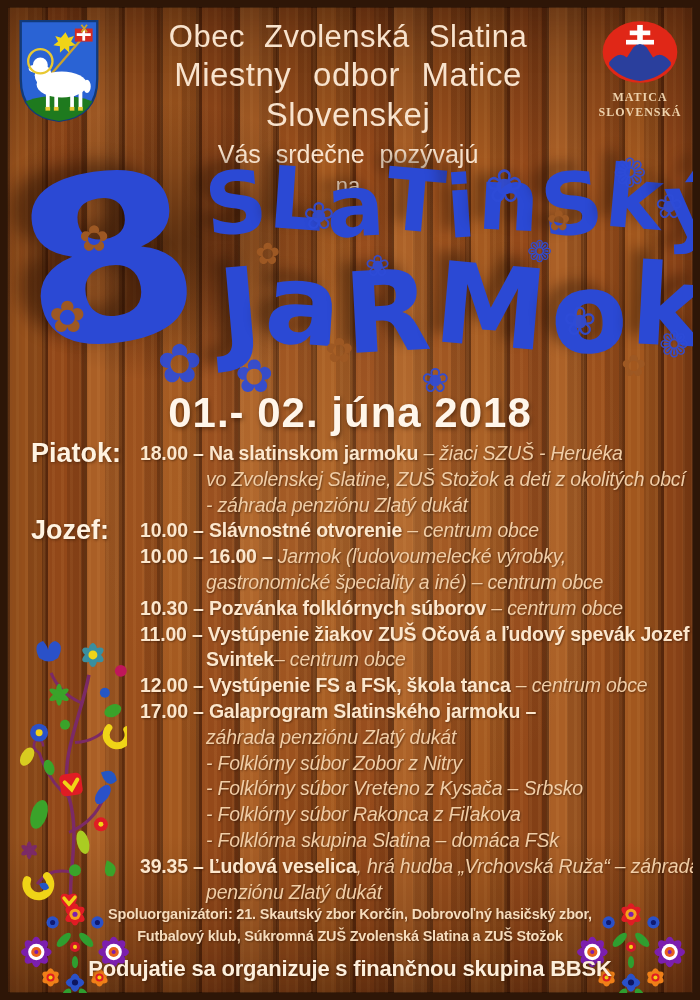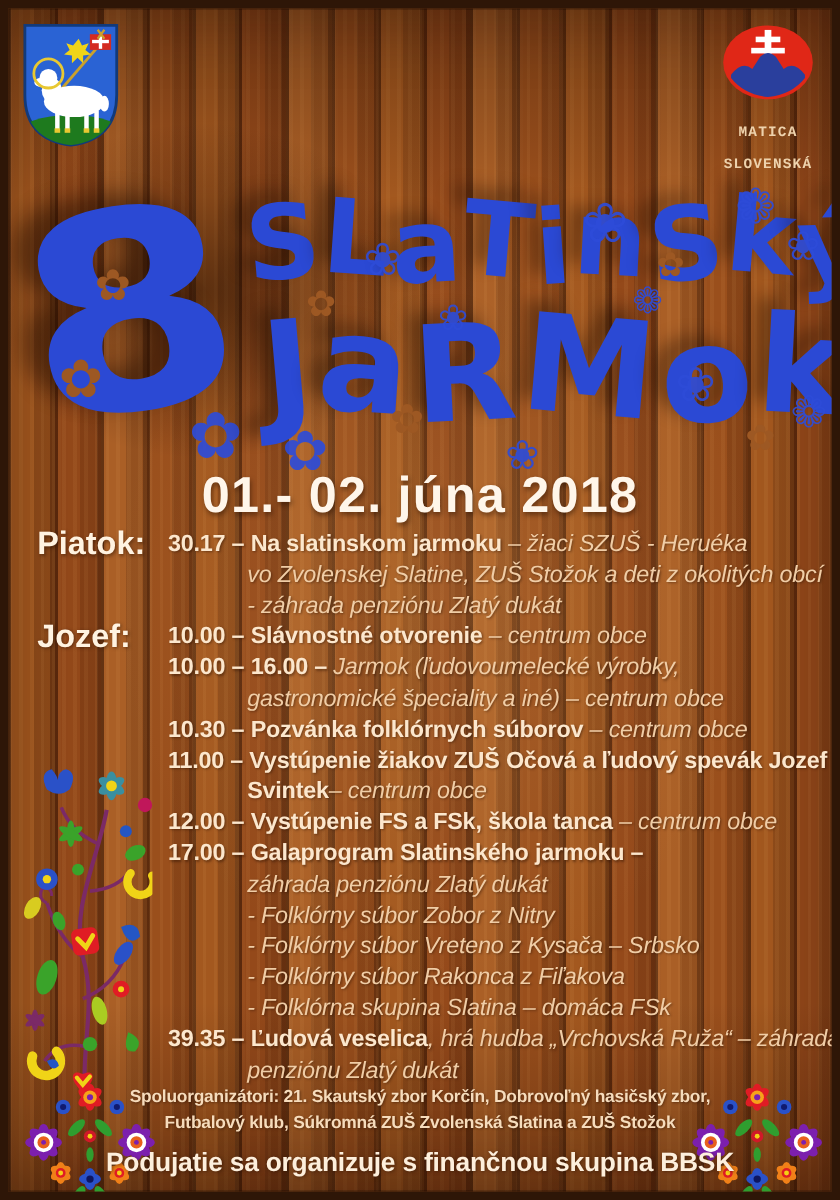--- a/index.html
+++ b/index.html
@@ -21,22 +21,22 @@
     box-shadow: inset 0 0 0 1px rgba(0,0,0,0.35), inset 0 0 60px rgba(30,10,0,0.35);
   }
   
   .header{position:absolute;top:12px;left:92px;right:96px;text-align:center;color:#f8e3cd;}
   .h-line1{font-size:31px;word-spacing:10px;letter-spacing:0.5px;line-height:36px;}
   .h-line2{font-size:33px;word-spacing:12px;letter-spacing:0.5px;line-height:40px;}
   .h-line3{font-size:25px;word-spacing:8px;margin-top:4px;line-height:30px;}
   .h-line4{font-size:22px;margin-top:4px;line-height:26px;}
   .crest{position:absolute;left:10px;top:8px;width:84px;height:112px;}
   .matica{position:absolute;right:4px;top:12px;width:98px;text-align:center;}
-  .matica-text{font-family:Liberation Mono, monospace;font-weight:bold;
-    color:#eed2ac;font-size:12px;line-height:13px;letter-spacing:1px;margin-top:14px;}
+  .matica-text{font-family:Liberation Serif, serif;font-weight:bold;
+    color:#eed2ac;font-size:12px;line-height:13px;letter-spacing:1px;margin-top:2px;}
   
   .title-zone{position:absolute;left:0;top:148px;width:700px;height:250px;color:#2b49d4;}
   .eight{position:absolute;left:22px;top:-8px;font-size:228px;line-height:1;font-weight:bold;
     font-family:"DejaVu Sans",sans-serif;transform:rotate(-4deg) scaleX(1.12);transform-origin:center;
     text-shadow:-16px -12px 16px rgba(30,12,0,0.45);}
   .t-lines{position:absolute;left:198px;top:8px;width:500px;}
   .t-line1{font-size:86px;line-height:0.95;font-weight:bold;font-family:"DejaVu Sans",sans-serif;
     letter-spacing:2px;text-shadow:-12px -9px 14px rgba(30,12,0,0.40);white-space:nowrap;}
   .t-line2{font-size:112px;line-height:0.9;font-weight:bold;font-family:"DejaVu Sans",sans-serif;
     letter-spacing:4px;margin-top:14px;margin-left:14px;text-shadow:-12px -9px 14px rgba(30,12,0,0.40);white-space:nowrap;}
@@ -112,20 +112,26 @@
       <ellipse cx="45" cy="35" rx="40" ry="33" fill="#e02717"></ellipse>
       <rect x="42" y="6" width="6" height="34" fill="#ffffff"></rect>
       <rect x="34" y="12" width="22" height="5" fill="#ffffff"></rect>
       <rect x="30" y="22" width="30" height="5" fill="#ffffff"></rect>
       <path d="M12,46 Q22,33 31,41 L38,30 Q45,23 52,30 L59,41 Q68,33 78,46 L78,49 Q66,64 45,66 Q24,64 12,49 Z" fill="#2a3f9d"></path>
     </svg>
     <div class="matica-text">MATICA</div>
     <div class="matica-text">SLOVENSKÁ</div>
   </div>
 
+  <div class="header">
+    <div class="h-line1">Obec Zvolenská Slatina</div>
+    <div class="h-line2">Miestny odbor Matice Slovenskej</div>
+    <div class="h-line3">Vás srdečne pozývajú</div>
+    <div class="h-line4">na</div>
+  </div>
 
   <div class="title-zone">
     <div class="eight"><span style="transform: rotate(-5deg) translateY(0px);">8</span></div>
     <span class="tfl fl-b" style="left:150px;top:182px;font-size:54px;">✿</span>
     <div class="t-lines">
       <div class="t-line1"><span style="transform: rotate(-5deg) translateY(0px);">S</span><span style="transform: rotate(4deg) translateY(-4px);">L</span><span style="transform: rotate(-3deg) translateY(3px);">a</span><span style="transform: rotate(5deg) translateY(-2px);">T</span><span style="transform: rotate(-4deg) translateY(4px);">i</span><span style="transform: rotate(3deg) translateY(-3px);">n</span><span style="transform: rotate(-6deg) translateY(1px);">S</span><span style="transform: rotate(5deg) translateY(-5px);">k</span><span style="transform: rotate(-2deg) translateY(2px);">ý</span></div>
       <div class="t-line2"><span style="transform: rotate(-5deg) translateY(0px);">J</span><span style="transform: rotate(4deg) translateY(-4px);">a</span><span style="transform: rotate(-3deg) translateY(3px);">R</span><span style="transform: rotate(5deg) translateY(-2px);">M</span><span style="transform: rotate(-4deg) translateY(4px);">o</span><span style="transform: rotate(3deg) translateY(-3px);">k</span></div>
     </div>
 
     <span class="tfl fl-w" style="left:72px;top:66px;font-size:36px;">✿</span>
@@ -145,21 +151,21 @@
     <span class="tfl fl-b" style="left:556px;top:146px;font-size:40px;">❀</span>
     <span class="tfl fl-b" style="left:652px;top:172px;font-size:36px;">❁</span>
     <span class="tfl fl-b" style="left:414px;top:208px;font-size:34px;">❀</span>
   </div>
 
   <div class="date">01.- 02. júna 2018</div>
 
   <div class="schedule" id="schedule">
       <div class="day-block">
         <div class="day-label">Piatok:</div>
-        <div class="sched-line"><span class="seg-b">30.17 – Na slatinskom jarmoku</span><span class="seg-r"> – žiaci SZUŠ - Heruéka</span></div>
+        <div class="sched-line"><span class="seg-b">18.00 – Na slatinskom jarmoku</span><span class="seg-r"> – žiaci SZUŠ - Heruéka</span></div>
         <div class="sched-line ind1"><span class="seg-r">vo Zvolenskej Slatine, ZUŠ Stožok a deti z okolitých obcí</span></div>
         <div class="sched-line ind1"><span class="seg-r">- záhrada penziónu Zlatý dukát</span></div>
       </div>
       <div class="day-block">
         <div class="day-label">Jozef:</div>
         <div class="sched-line"><span class="seg-b">10.00 – Slávnostné otvorenie</span><span class="seg-r"> – centrum obce</span></div>
         <div class="sched-line"><span class="seg-b">10.00 – 16.00 – </span><span class="seg-r">Jarmok (ľudovoumelecké výrobky,</span></div>
         <div class="sched-line ind1"><span class="seg-r">gastronomické špeciality a iné) – centrum obce</span></div>
         <div class="sched-line"><span class="seg-b">10.30 – Pozvánka folklórnych súborov</span><span class="seg-r"> – centrum obce</span></div>
         <div class="sched-line"><span class="seg-b">11.00 – Vystúpenie žiakov ZUŠ Očová a ľudový spevák Jozef</span></div>

